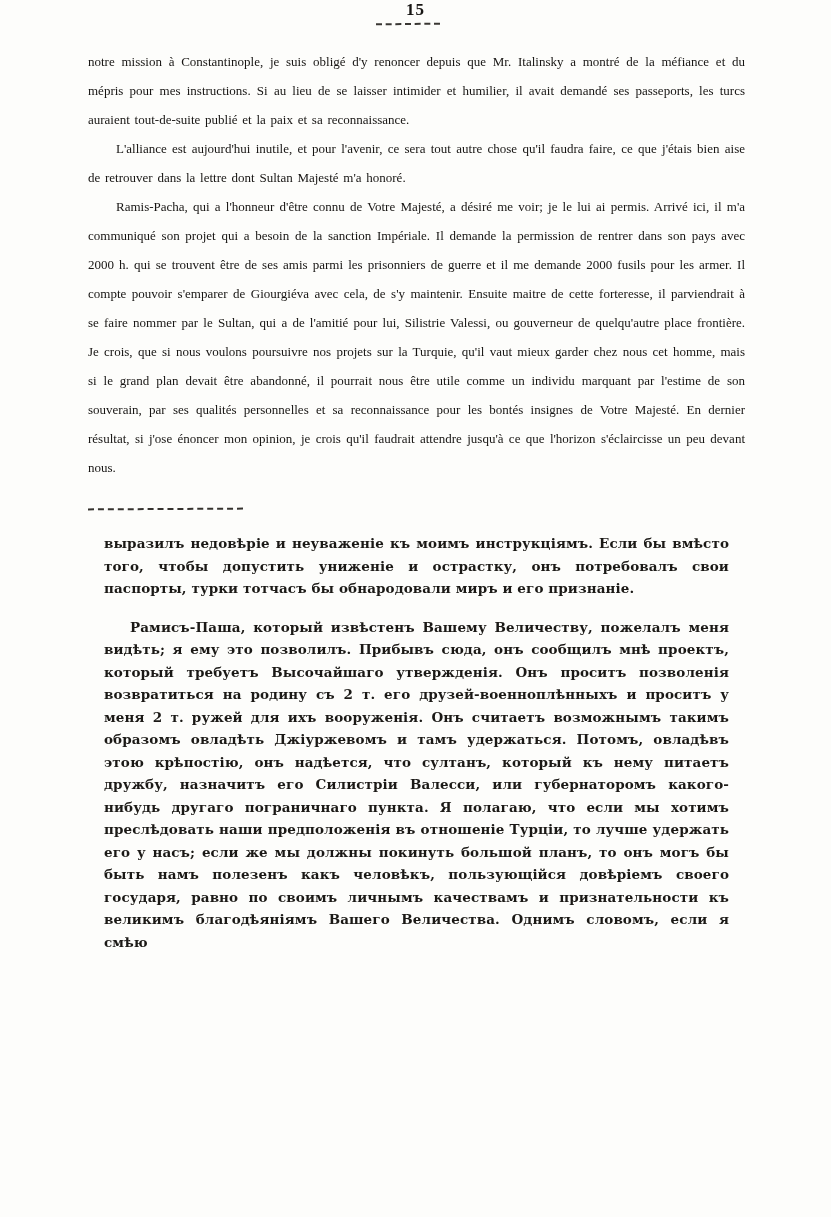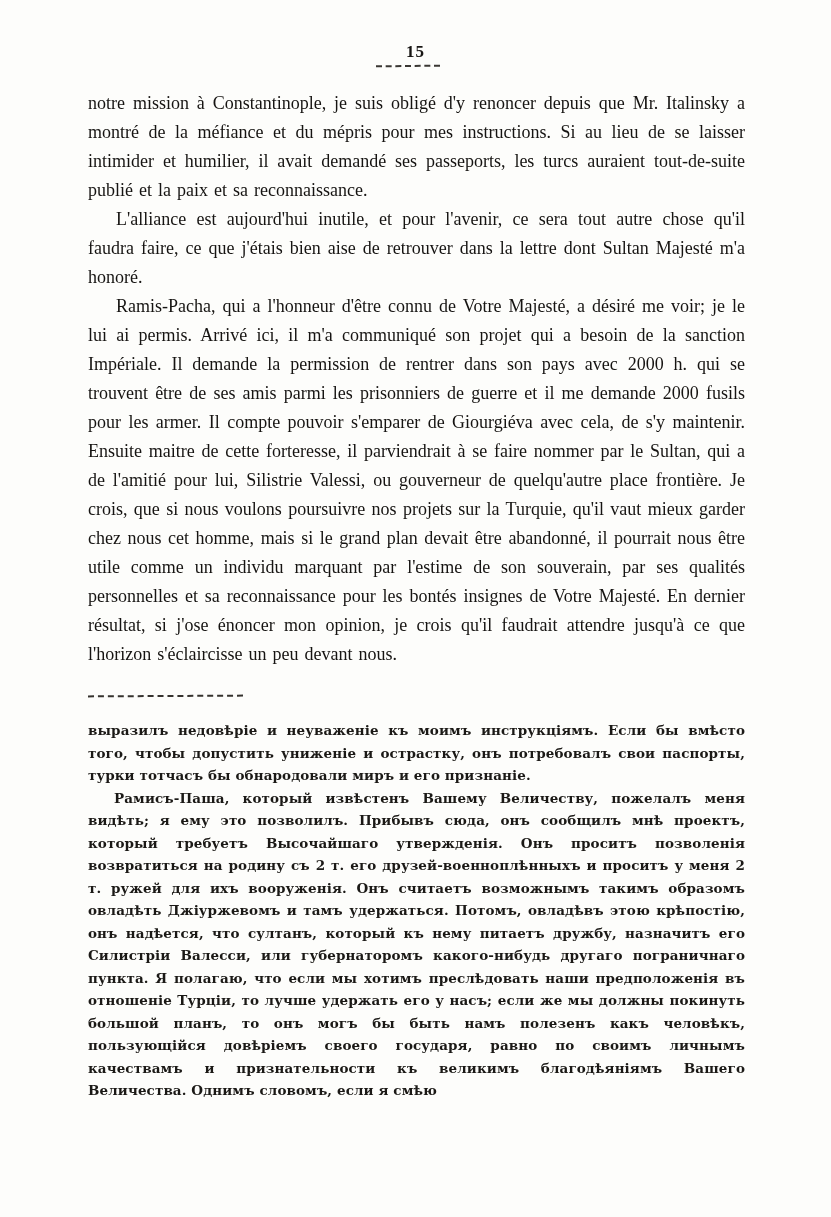--- a/index.html
+++ b/index.html
@@ -11,41 +11,40 @@
     position: relative;
     width: 831px;
     height: 1217px;
     margin: 0 auto;
     background: #fdfdfb;
     color: #1c1a18;
     overflow: hidden;
     box-sizing: border-box;
   }
   .page-header {
-    padding-top: 42px;
     text-align: center;
   }
   .page-number {
     font-family: "Liberation Serif", "DejaVu Serif", serif;
     font-size: 17px;
     font-weight: bold;
     letter-spacing: 1px;
     color: #171513;
   }
   .page-number-rule {
     width: 64px;
     height: 0;
     margin: 3px auto 0 auto;
     border-bottom: 2px dashed #3a3733;
     transform: translateX(-8px) rotate(-0.6deg);
   }
   .main-text {
     margin: 22px 86px 0 88px;
     font-family: "Liberation Serif", "DejaVu Serif", serif;
-    font-size: 18px;
+    font-size: 13px;
     line-height: 29px;
     text-align: justify;
     word-spacing: 1.5px;
     color: #161412;
   }
   .main-text p {
     margin: 0;
     text-indent: 28px;
   }
   .main-text p.no-indent {
@@ -62,21 +61,21 @@
     margin: 22px 86px 0 88px;
     font-family: "DejaVu Serif", "Liberation Serif", serif;
     font-size: 13.5px;
     font-weight: bold;
     line-height: 22.5px;
     text-align: justify;
     letter-spacing: 0.1px;
     color: #1b1916;
   }
   .footnote p {
-    margin: 0;
+    margin: 16px;
     text-indent: 26px;
   }
   .footnote p.no-indent {
     text-indent: 0;
   }
 </style>
 </head>
 <body>
 
 <div class="page">

